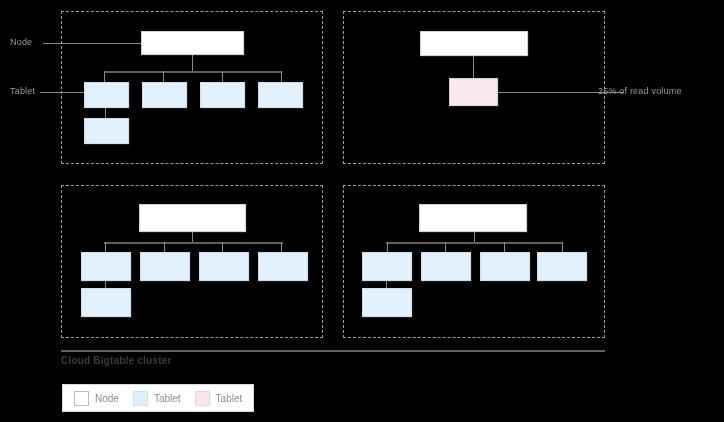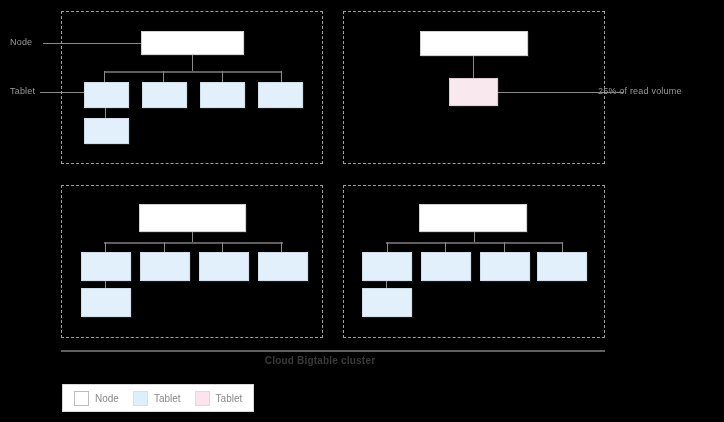--- a/index.html
+++ b/index.html
@@ -81,23 +81,22 @@
 
   
   #cluster-divider {
     position: absolute;
     left: 61px; top: 350px;
     width: 544px; height: 2px;
     background: #606060;
   }
   #cluster-caption {
     position: absolute;
-    left: 48px; top: 355px;
+    left: 61px; top: 355px;
     width: 544px;
-    text-align: center;
     color: #3a3a3a;
     font-size: 10px;
     font-weight: bold;
     letter-spacing: .2px;
   }
 
   
   #legend {
     position: absolute;
     left: 62px; top: 384px;

